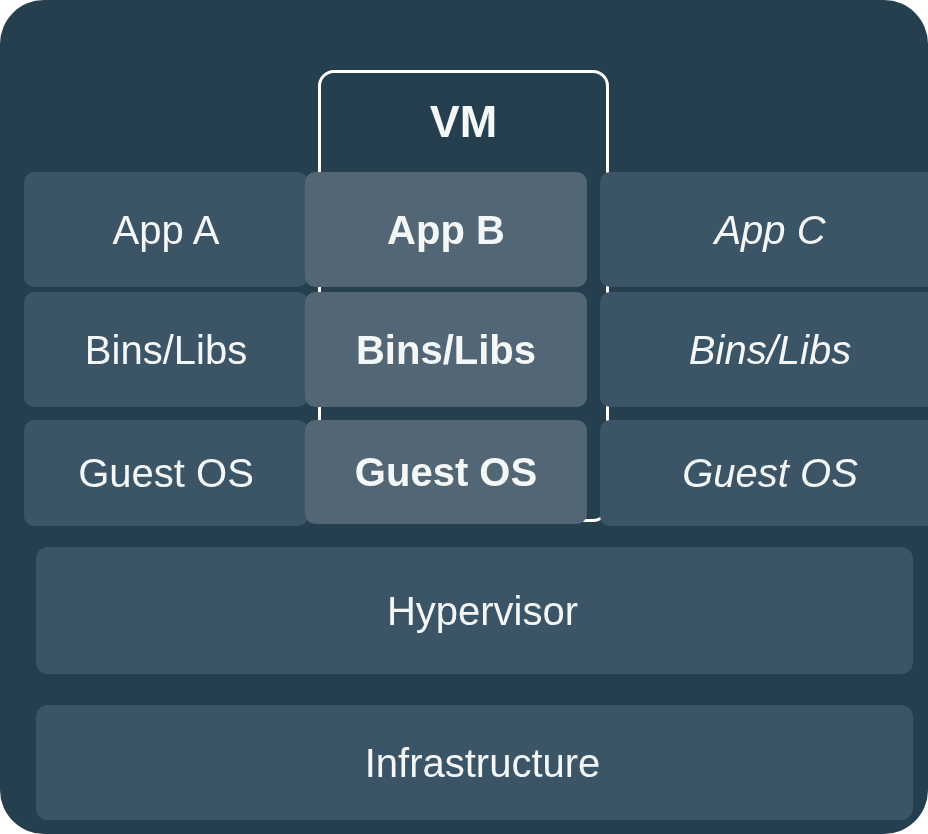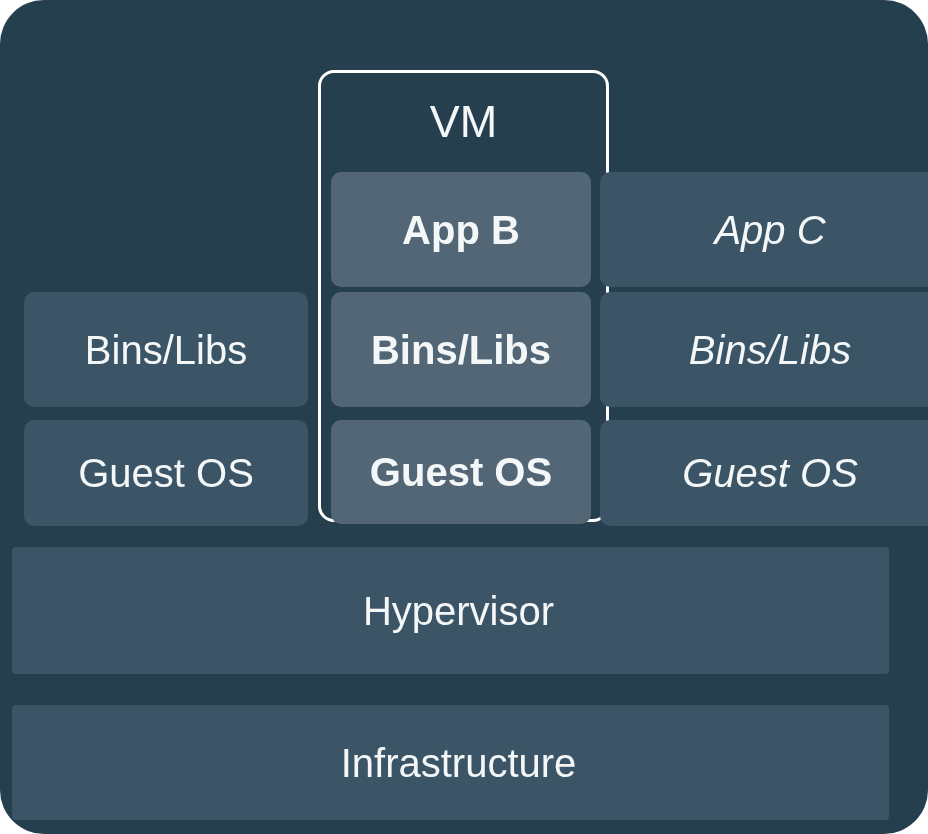--- a/index.html
+++ b/index.html
@@ -31,21 +31,21 @@
     font-size: 40px;
     border-radius: 10px;
     line-height: 1;
   }
   .cell.hl {
     background: var(--highlight-cell-bg);
     font-weight: bold;
   }
   
   .col-left   { left: 24px;  width: 284px; }
-  .col-mid    { left: 331px; width: 260px; }
+  .col-mid    { left: 305px; width: 282px; }
   .col-right  { left: 600px; width: 340px; font-style: italic; }
   
   .row-1 { top: 172px; height: 115px; }
   .row-2 { top: 292px; height: 115px; }
   .row-3 { top: 412px; height: 106px; margin-top: 8px; }
   .col-mid.row-3 { height: 104px; }
 
   .vm-frame {
     position: absolute;
     left: 318px; top: 70px;
@@ -54,45 +54,46 @@
     border-radius: 16px;
     background: transparent;
   }
   .vm-title {
     position: absolute;
     left: 318px; top: 72px;
     width: 291px; height: 98px;
     display: flex; align-items: center; justify-content: center;
     color: var(--text);
     font-size: 45px;
-    font-weight: normal;
+    font-weight: bold;
     line-height: 1;
   }
   .layer {
     position: absolute;
-    left: 12px; width: 877px;
+    left: 36px; width: 877px;
     display: flex; align-items: center; justify-content: center;
     background: var(--cell-bg);
     color: var(--text);
     font-size: 40px;
-    border-radius: 4px;
+    border-radius: 12px;
     line-height: 1;
     padding-left: 16px;
   }
   .layer-hypervisor     { top: 547px; height: 127px; }
   .layer-infrastructure { top: 683px; height: 115px; margin-top: 22px; }
 </style>
 </head>
 <body>
 
 <div class="canvas">
 
   <div class="vm-frame"></div>
   <div class="vm-title">VM</div>
 
+  <div class="cell col-left row-1">App A</div>
   <div class="cell col-left row-2">Bins/Libs</div>
   <div class="cell col-left row-3">Guest OS</div>
 
   <div class="cell hl col-mid row-1">App B</div>
   <div class="cell hl col-mid row-2">Bins/Libs</div>
   <div class="cell hl col-mid row-3">Guest OS</div>
 
   <div class="cell col-right row-1">App C</div>
   <div class="cell col-right row-2">Bins/Libs</div>
   <div class="cell col-right row-3">Guest OS</div>

